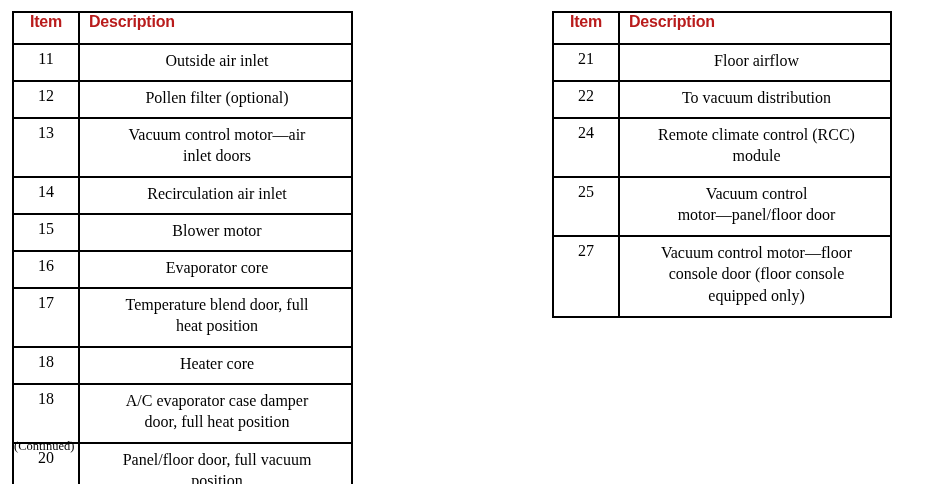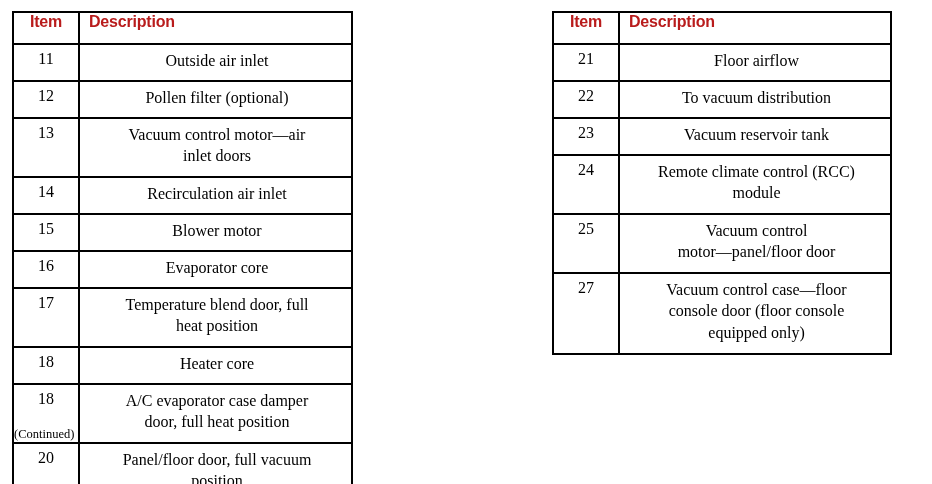--- a/index.html
+++ b/index.html
@@ -87,21 +87,21 @@
 
   
   tr.lines-1 td { height: 26px; }
   tr.lines-2 td { height: 48px; }
   tr.lines-3 td { height: 70px; margin-top: 35px; }
 
   
   .caption {
     position: absolute;
     left: 14px;
-    top: 427px;
+    top: 439px;
     font-family: "Liberation Serif", serif;
     font-size: 12.5px;
     color: #000000;
     white-space: pre;
   }
 </style>
 </head>
 <body>
 
 <div class="page">
@@ -202,44 +202,38 @@
           <td class="desc">
             <span class="line">Floor airflow</span>
           </td>
         </tr>
         <tr class="lines-1">
           <td class="num">22</td>
           <td class="desc">
             <span class="line">To vacuum distribution</span>
           </td>
         </tr>
-        <tr class="lines-1">
-          <td class="num">23</td>
-          <td class="desc">
-            <span class="line">Vacuum reservoir tank</span>
-          </td>
-        </tr>
         <tr class="lines-2">
           <td class="num">24</td>
           <td class="desc">
             <span class="line">Remote climate control (RCC)</span>
             <span class="line">module</span>
           </td>
         </tr>
         <tr class="lines-2">
           <td class="num">25</td>
           <td class="desc">
             <span class="line">Vacuum control</span>
             <span class="line">motor—panel/floor door</span>
           </td>
         </tr>
         <tr class="lines-3">
           <td class="num">27</td>
           <td class="desc">
-            <span class="line">Vacuum control case—floor</span>
+            <span class="line">Vacuum control motor—floor</span>
             <span class="line">console door (floor console</span>
             <span class="line">equipped only)</span>
           </td>
         </tr>
       </tbody>
   </table>
 
   <div class="caption">(Continued)</div>
 
 </div>

